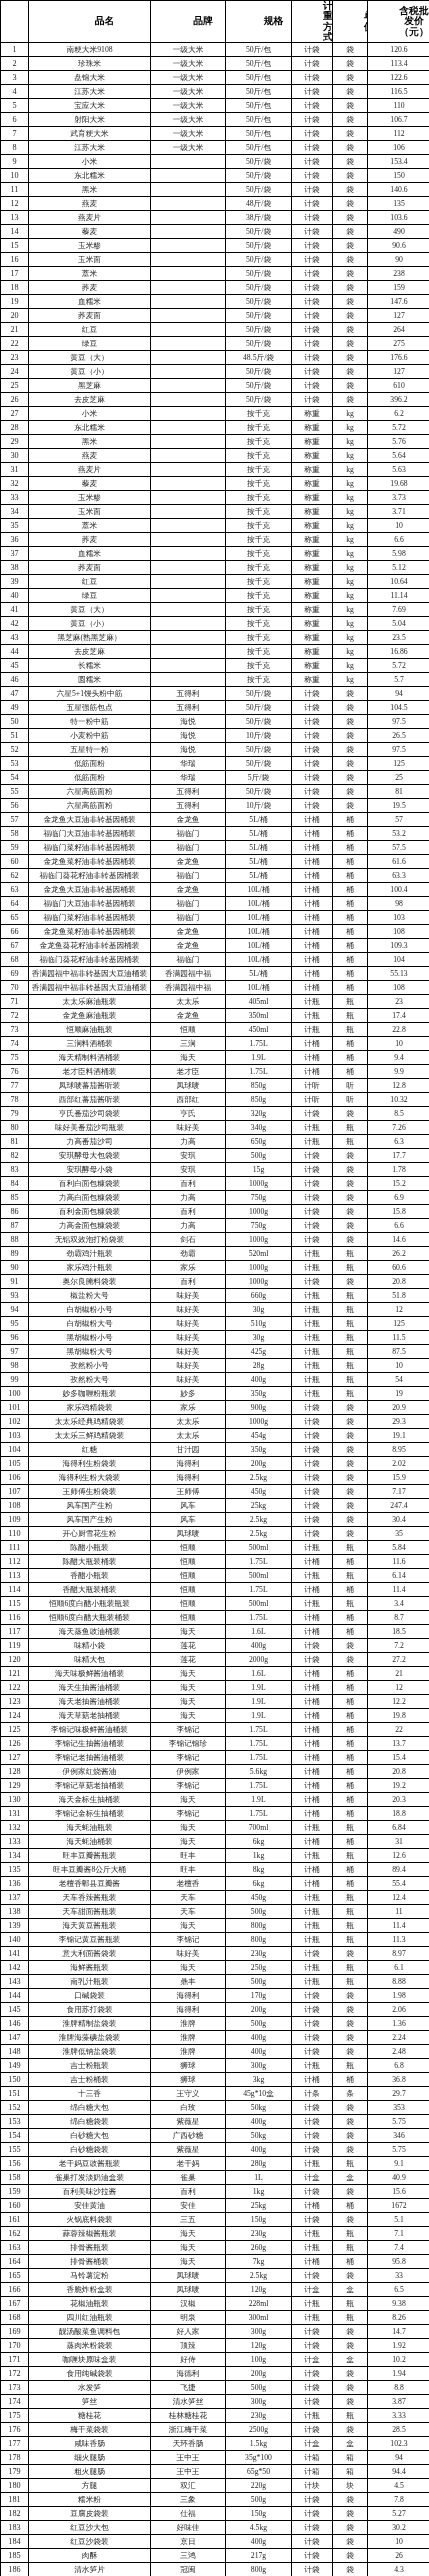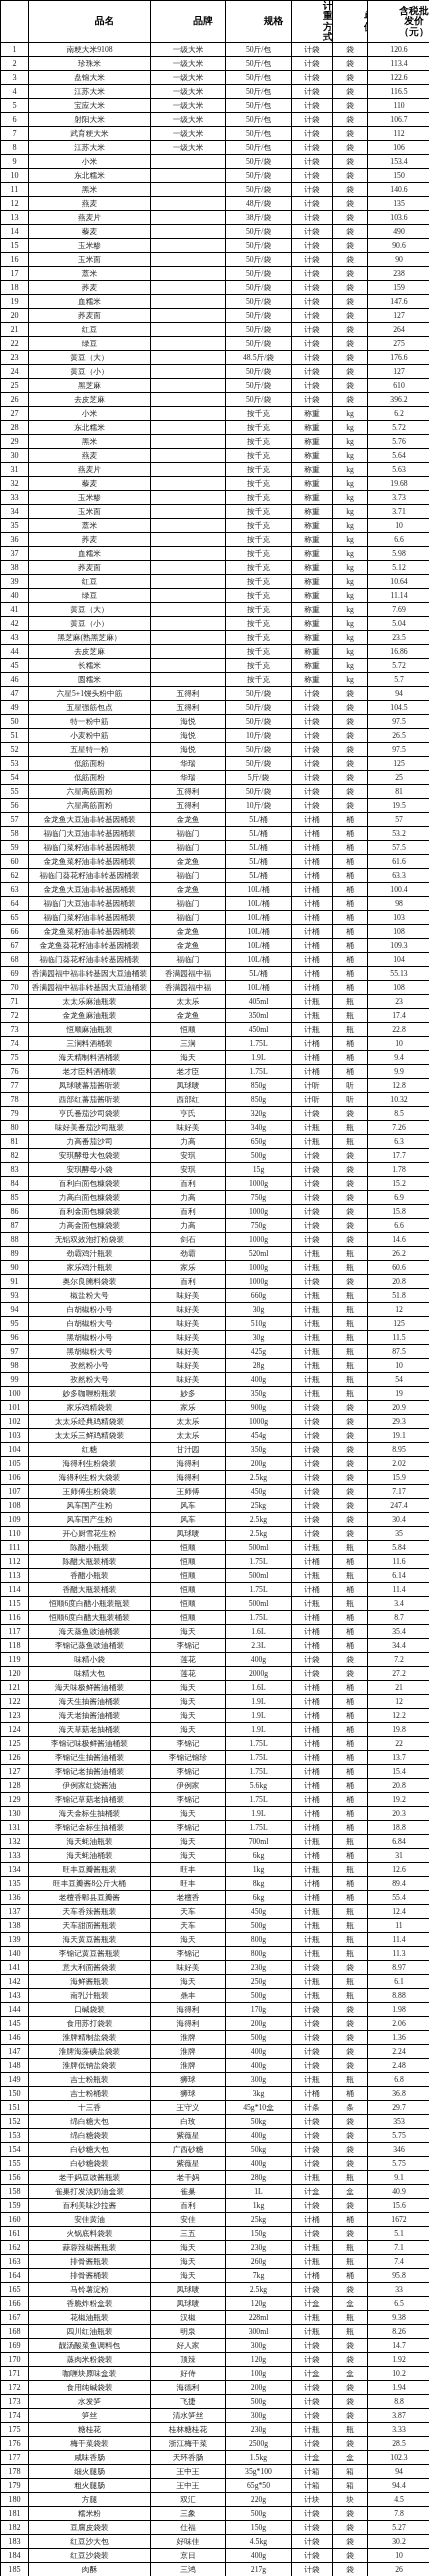--- a/index.html
+++ b/index.html
@@ -1054,30 +1054,21 @@
         <td class="c5">桶</td>
         <td class="c6">8.7</td>
       </tr>
       <tr>
         <td class="c0">117</td>
         <td class="c1">海天蒸鱼豉油桶装</td>
         <td class="c2">海天</td>
         <td class="c3">1.6L</td>
         <td class="c4">计桶</td>
         <td class="c5">桶</td>
-        <td class="c6">35.4</td>
-      </tr>
-      <tr>
-        <td class="c0">118</td>
-        <td class="c1">李锦记蒸鱼豉油桶装</td>
-        <td class="c2">李锦记</td>
-        <td class="c3">2.3L</td>
-        <td class="c4">计桶</td>
-        <td class="c5">桶</td>
-        <td class="c6">34.4</td>
+        <td class="c6">18.5</td>
       </tr>
       <tr>
         <td class="c0">119</td>
         <td class="c1">味精小袋</td>
         <td class="c2">莲花</td>
         <td class="c3">400g</td>
         <td class="c4">计袋</td>
         <td class="c5">袋</td>
         <td class="c6">7.2</td>
       </tr>

